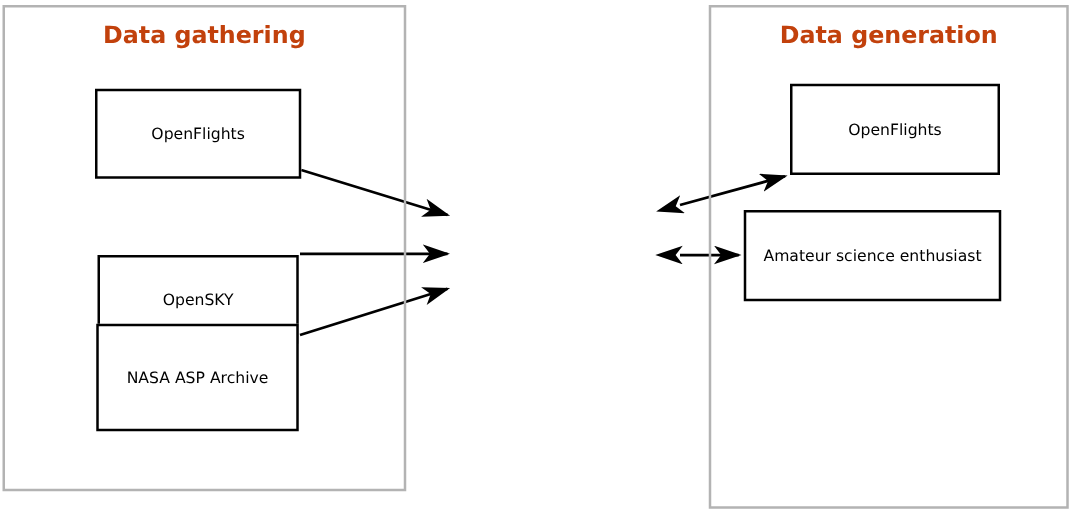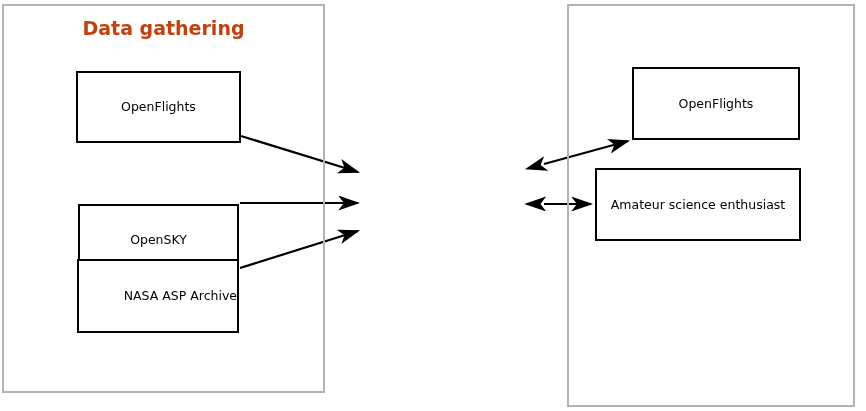--- a/index.html
+++ b/index.html
@@ -77,28 +77,29 @@
         <line x1="240" y1="268" x2="358" y2="231" stroke="#000000" stroke-width="2.2" marker-end="url(#arrowEnd)"></line>
         <line x1="544" y1="164" x2="628" y2="141" stroke="#000000" stroke-width="2.2" marker-end="url(#arrowEnd)" marker-start="url(#arrowStart)"></line>
         <line x1="544" y1="204" x2="591" y2="204" stroke="#000000" stroke-width="2.2" marker-end="url(#arrowEnd)" marker-start="url(#arrowStart)"></line>
       </g>
   </svg>
 
   <div class="panel" style="left: 2px; top: 4px; width: 323px; height: 389px; border-color: rgb(179, 179, 179);"></div>
   <div class="panel" style="left: 567px; top: 4px; width: 288px; height: 403px; border-color: rgb(179, 179, 179);"></div>
 
   <div class="panel-title" style="left: 2px; top: 17px; width: 323px;">Data gathering</div>
+  <div class="panel-title" style="left: 567px; top: 17px; width: 288px;">Data generation</div>
 
   <div class="node" style="left: 76px; top: 71px; width: 165px; height: 72px; border-color: rgb(0, 0, 0);">
     <span class="node-label">OpenFlights</span>
   </div>
   <div class="node" style="left: 78px; top: 169px; width: 161px; height: 71px; border-color: rgb(0, 0, 0); margin-top: 35px;">
     <span class="node-label">OpenSKY</span>
   </div>
-  <div class="node" style="left: 77px; top: 259px; width: 162px; height: 74px; border-color: rgb(0, 0, 0); justify-content: flex-end;">
+  <div class="node" style="left: 77px; top: 259px; width: 162px; height: 86px; border-color: rgb(0, 0, 0);">
     <span class="node-label">NASA ASP Archive</span>
   </div>
   <div class="node" style="left: 632px; top: 67px; width: 168px; height: 73px; border-color: rgb(0, 0, 0);">
     <span class="node-label">OpenFlights</span>
   </div>
   <div class="node" style="left: 595px; top: 168px; width: 206px; height: 73px; border-color: rgb(0, 0, 0);">
     <span class="node-label">Amateur science enthusiast</span>
   </div>
 
 </div>

